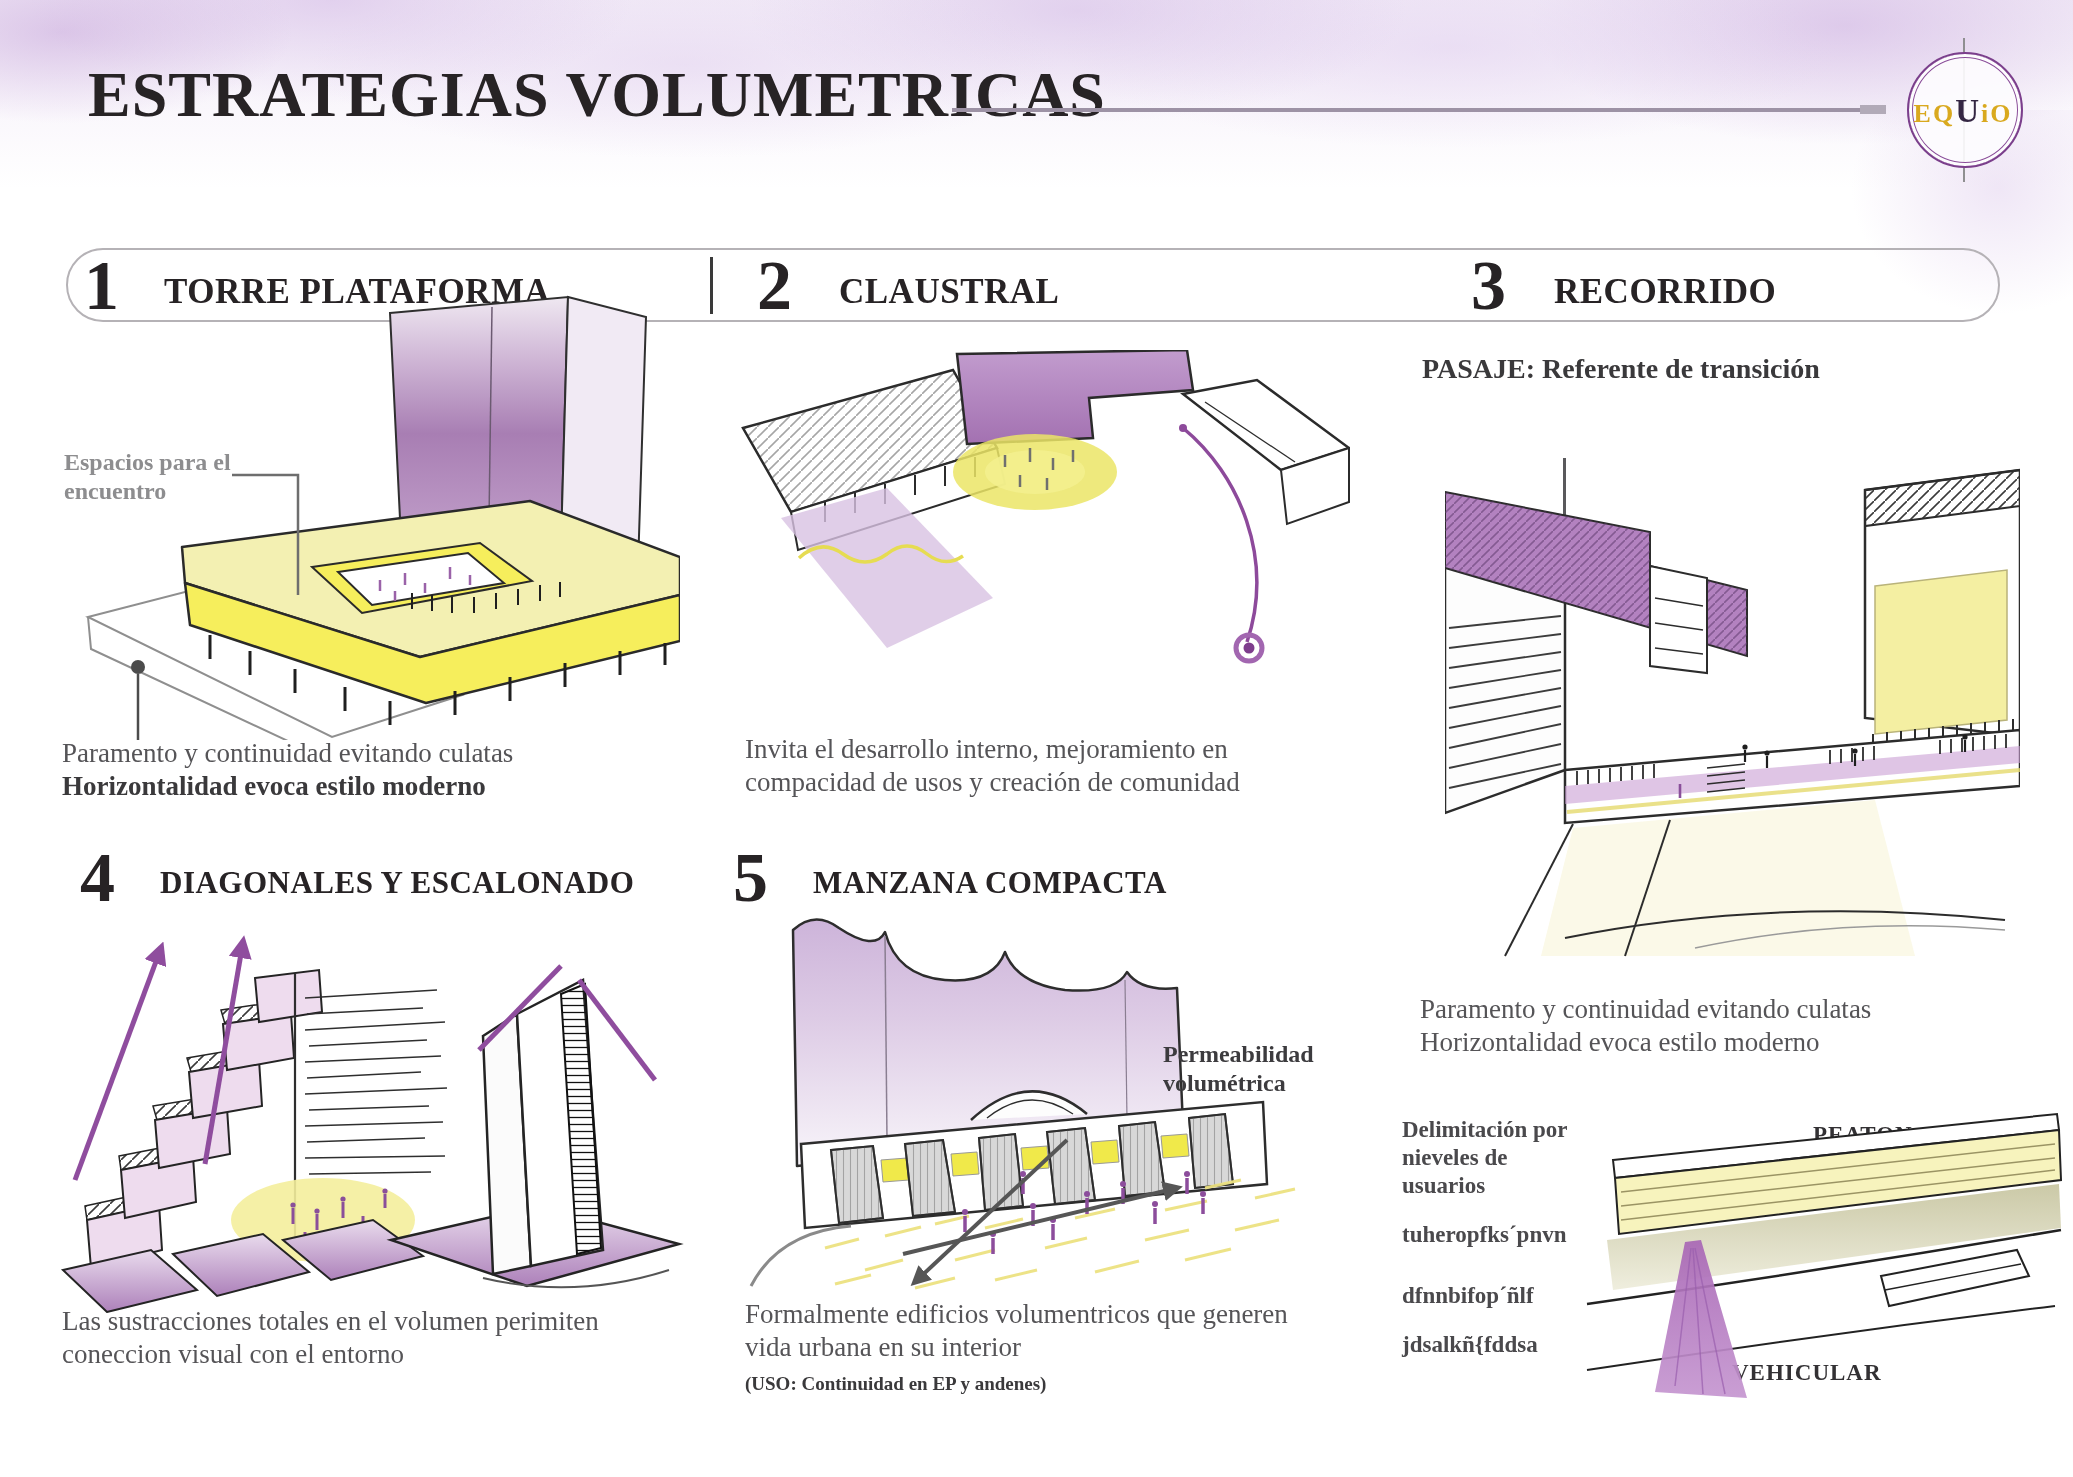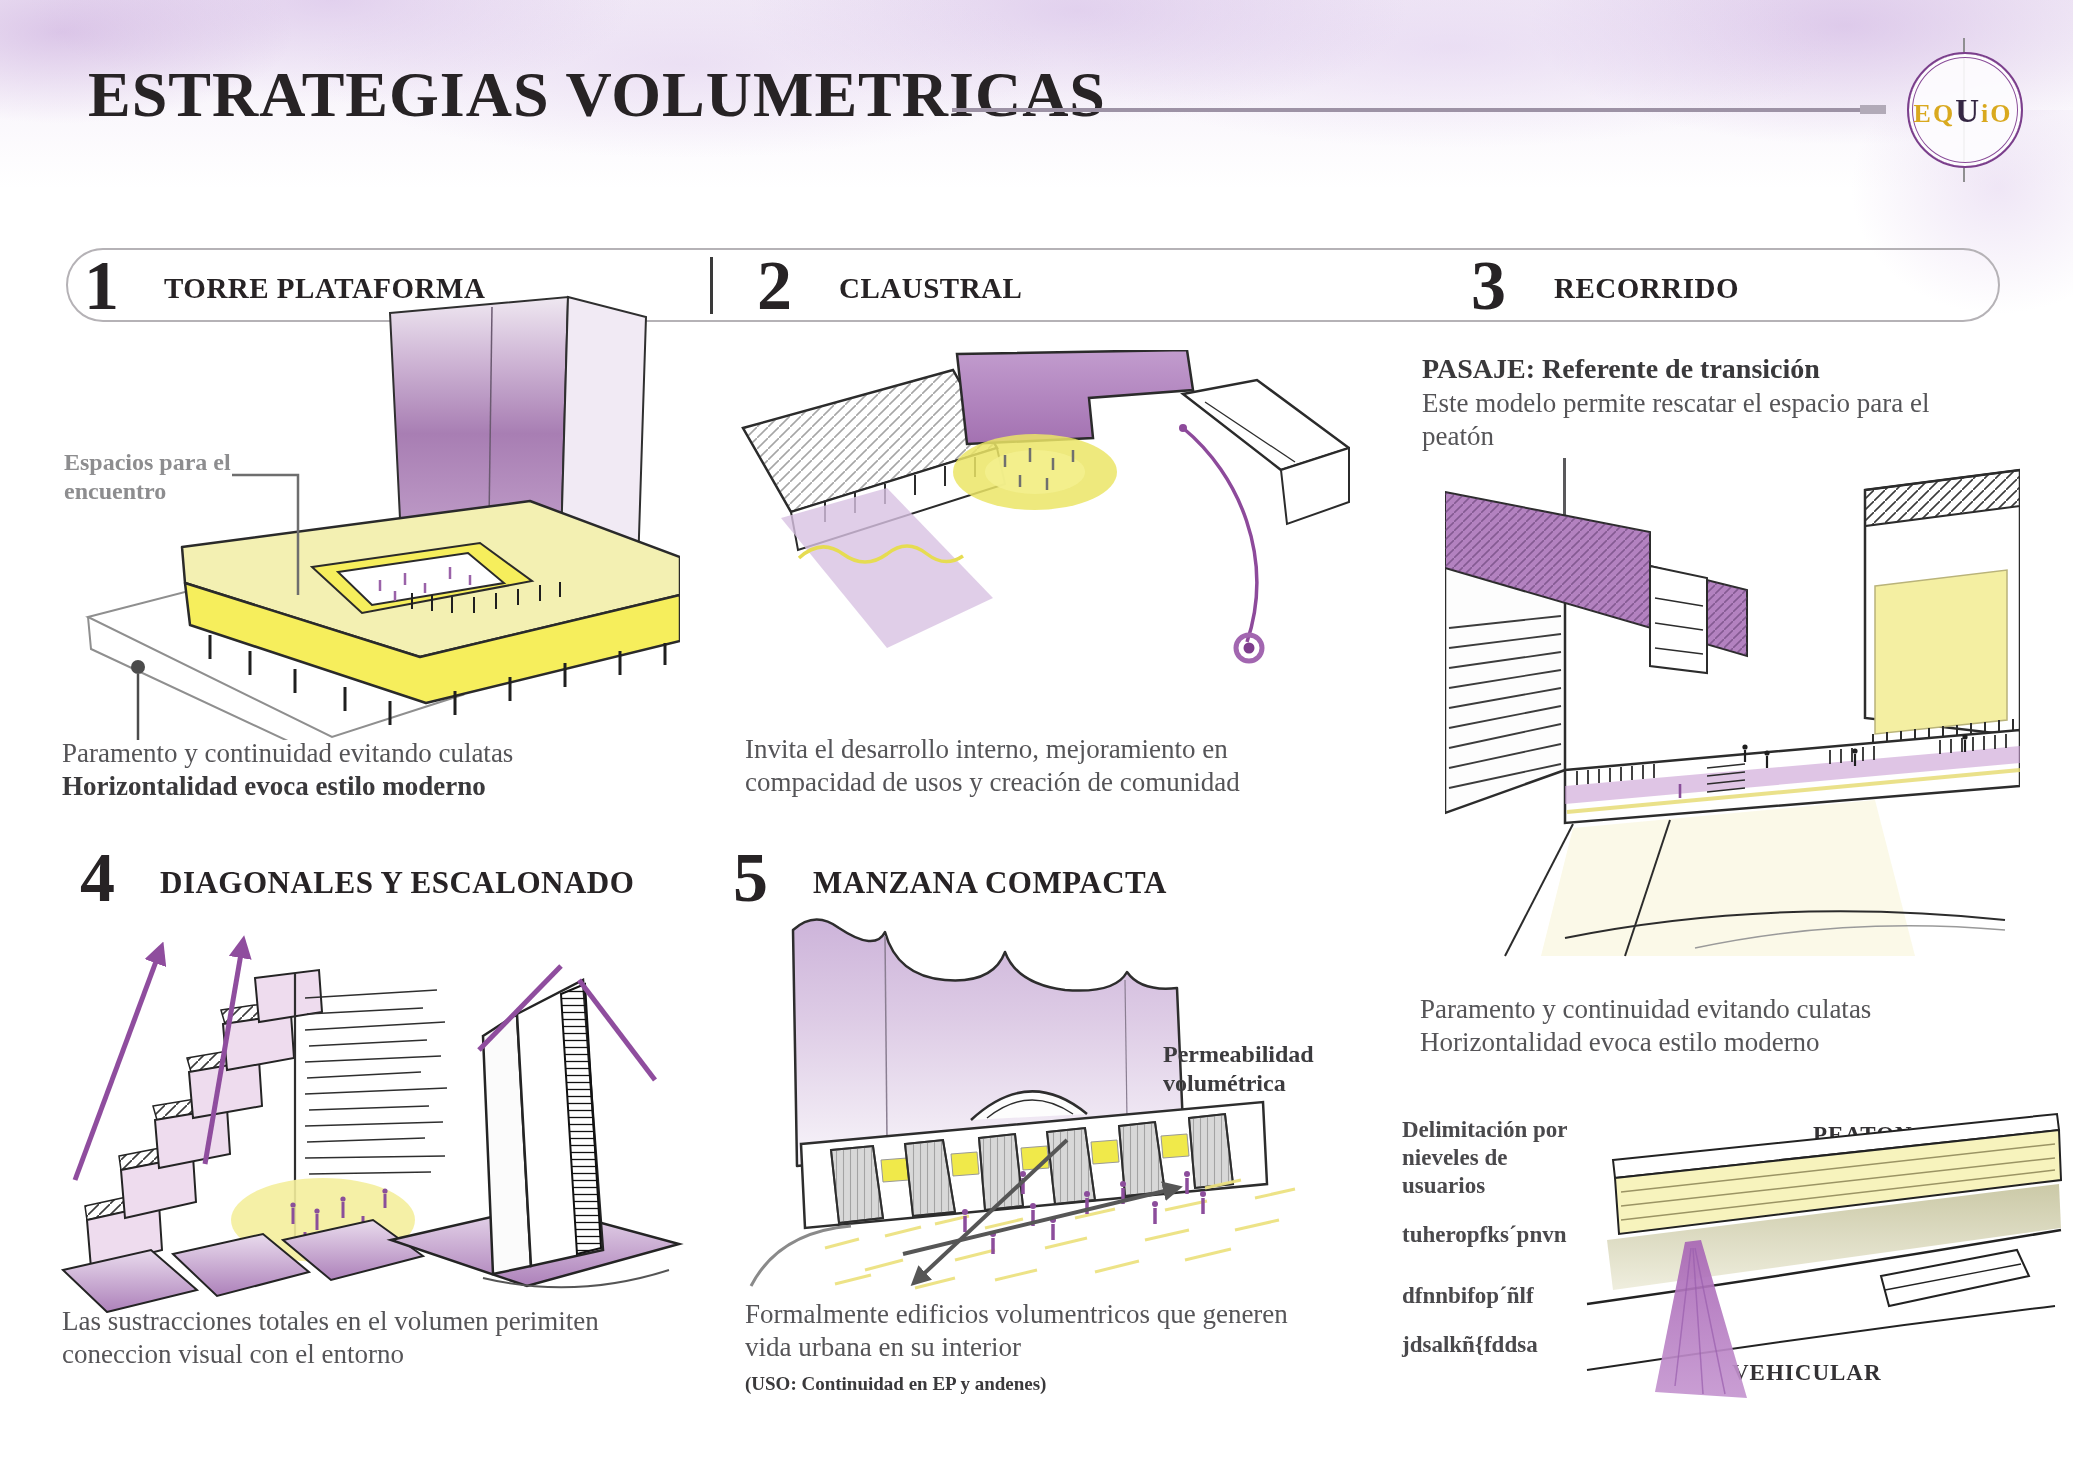--- a/index.html
+++ b/index.html
@@ -26,21 +26,21 @@
   .logo-circle{left:1907px;top:52px;width:112px;height:112px;border-radius:50%;
     border:2px solid #7b3f8c;background:rgba(253,252,254,.92);box-shadow:inset 0 0 0 3px rgba(253,252,254,1), inset 0 0 0 4px #8a4d99;}
   .logo-line{left:1963px;top:38px;width:2px;height:144px;background:#8f8f91;}
   .logo-text{left:1907px;top:93px;width:112px;text-align:center;font-size:26px;font-weight:bold;letter-spacing:2px;white-space:nowrap;}
   .logo-gold{color:#d9a91f;} .logo-dark{color:#342643;font-size:33px;}
 
   
   .band{left:66px;top:248px;width:1930px;height:70px;border:2px solid #b5b2b6;border-radius:42px;}
   .band-divider{left:710px;top:257px;width:3px;height:57px;background:#3a3a3a;}
   .num{font-size:70px;font-weight:bold;line-height:66px;color:#272325;}
-  .sec-label{font-size:29px;font-weight:bold;letter-spacing:.5px;color:#272325;white-space:nowrap;}
+  .sec-label{font-size:35px;font-weight:bold;letter-spacing:.5px;color:#272325;white-space:nowrap;}
   .n1{left:84px;top:253px;} .l1{left:164px;top:272px;}
   .n2{left:757px;top:253px;} .l2{left:839px;top:272px;}
   .n3{left:1471px;top:253px;} .l3{left:1554px;top:272px;}
   .n4{left:80px;top:845px;} .l4{left:160px;top:865px;font-size:31px;}
   .n5{left:733px;top:845px;} .l5{left:813px;top:865px;font-size:31px;}
 
   
   .cap{font-size:27px;line-height:1.24;color:#555457;}
   .cap b,.cap-b{font-weight:bold;color:#3a393b;}
   .note3{left:1422px;top:352px;width:580px;}
@@ -136,21 +136,20 @@
   <div class="abs band-divider"></div>
   <div class="abs num n1">1</div>
   <div class="abs sec-label l1">TORRE PLATAFORMA</div>
   <div class="abs num n2">2</div>
   <div class="abs sec-label l2">CLAUSTRAL</div>
   <div class="abs num n3">3</div>
   <div class="abs sec-label l3">RECORRIDO</div>
 
   <div class="abs cap note3">
     <div class="nt">PASAJE: Referente de transición</div>
-    <div>Este modelo permite rescatar el espacio para el peatón</div>
   </div>
   <div class="abs leader3"></div>
 
   <svg class="abs" style="left:60px;top:295px;" width="620" height="445" viewBox="0 0 620 445">
     <g>
       <polygon points="330,18 508,2 500,284 344,306" fill="url(#towerGrad)" stroke="#2f2f2f" stroke-width="2"></polygon>
       <polygon points="508,2 586,22 578,272 500,284" fill="#f1eaf4" stroke="#2f2f2f" stroke-width="2"></polygon>
       <line x1="432" y1="12" x2="428" y2="296" stroke="#6b5a71" stroke-width="1.5"></line>
     </g>
     <g>

